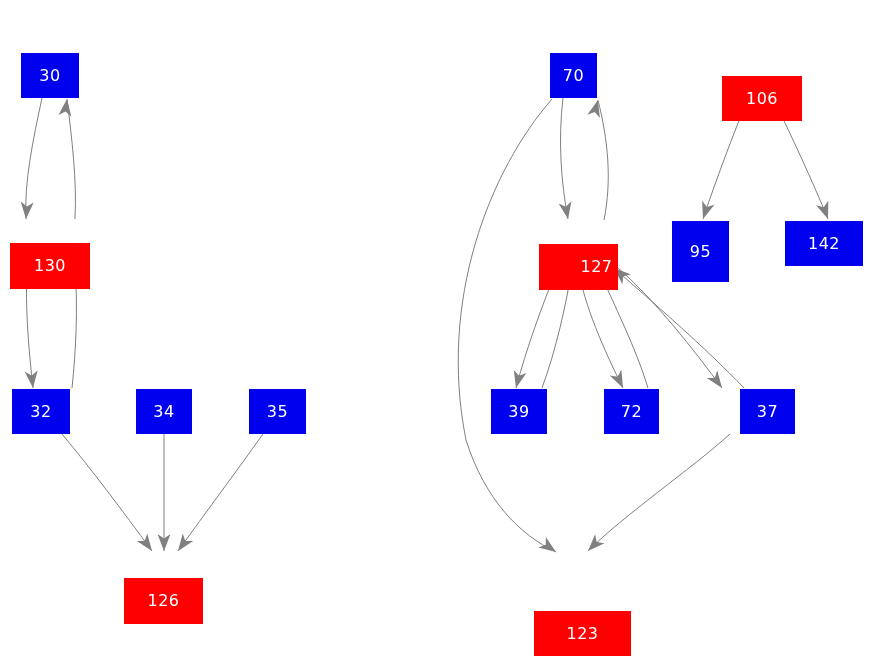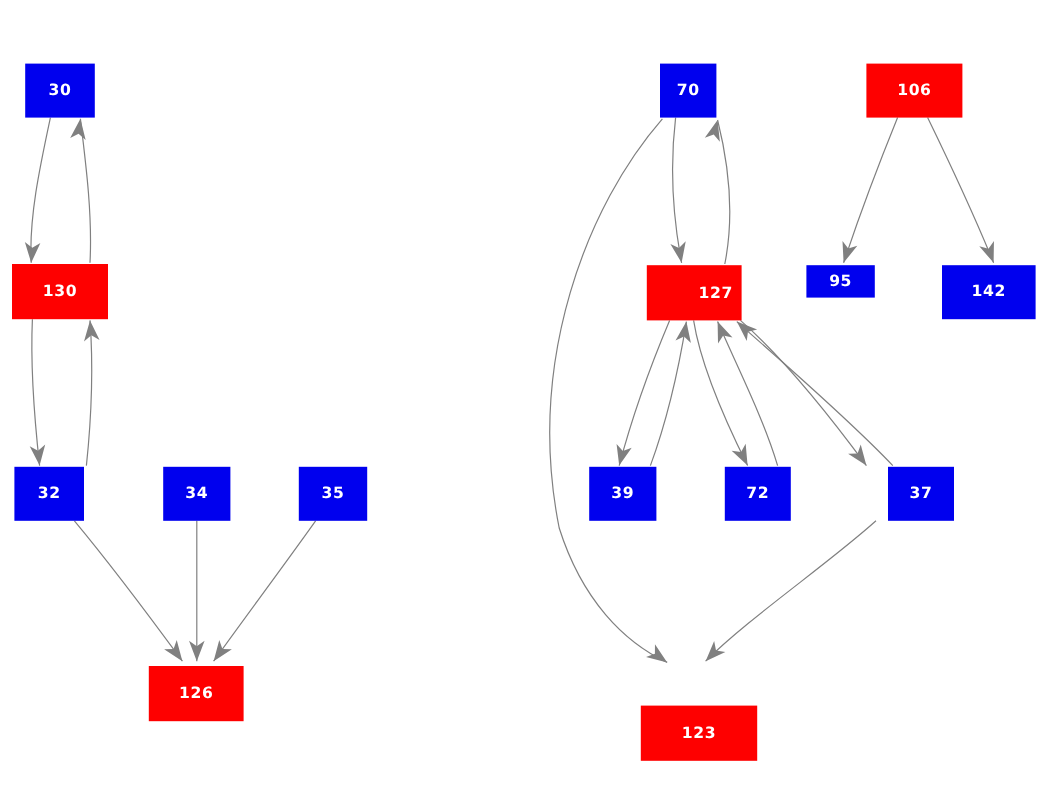--- a/index.html
+++ b/index.html
@@ -22,28 +22,28 @@
     width: 876px;
     height: 656px;
   }
   .node {
     position: absolute;
     box-sizing: border-box;
     display: flex;
     align-items: center;
     justify-content: center;
     color: #ffffff;
-    font-size: 13px;
-    font-weight: bold;
+    font-size: 16px;
+    font-weight: normal;
     letter-spacing: 0.5px;
     line-height: 1;
     user-select: none;
   }
   .node-blue { background: #0000ee; }
-  .node-red  { background: #fe0000; }
+  .node-red  { background: #fe0000; margin-top: 23px; }
   .node-label { pointer-events: none; }
 </style>
 </head>
 <body>
 
 <div id="canvas">
   <svg id="edge-layer" viewBox="0 0 876 656" width="876" height="656" xmlns="http://www.w3.org/2000/svg">
       <g>
         <path d="M 42,98 C 33,140 24,182 26,219" fill="none" stroke="#808080" stroke-width="1"></path>
         <path d="M 0,0 L -17,-6.5 L -12.5,0 L -17,6.5 Z" fill="#808080" transform="translate(26,219) rotate(94)"></path>
@@ -142,21 +142,21 @@
       </div>
       <div class="node node-blue" style="left: 550px; top: 53px; width: 47px; height: 45px;">
         <span class="node-label">70</span>
       </div>
       <div class="node node-red" style="left: 722px; top: 53px; width: 80px; height: 45px;">
         <span class="node-label">106</span>
       </div>
       <div class="node node-red" style="left: 539px; top: 221px; width: 79px; height: 46px; padding-left: 36px;">
         <span class="node-label">127</span>
       </div>
-      <div class="node node-blue" style="left: 672px; top: 221px; width: 57px; height: 27px;">
+      <div class="node node-blue" style="left: 672px; top: 221px; width: 57px; height: 61px;">
         <span class="node-label">95</span>
       </div>
       <div class="node node-blue" style="left: 785px; top: 221px; width: 78px; height: 45px;">
         <span class="node-label">142</span>
       </div>
       <div class="node node-blue" style="left: 491px; top: 389px; width: 56px; height: 45px;">
         <span class="node-label">39</span>
       </div>
       <div class="node node-blue" style="left: 604px; top: 389px; width: 55px; height: 45px;">
         <span class="node-label">72</span>

